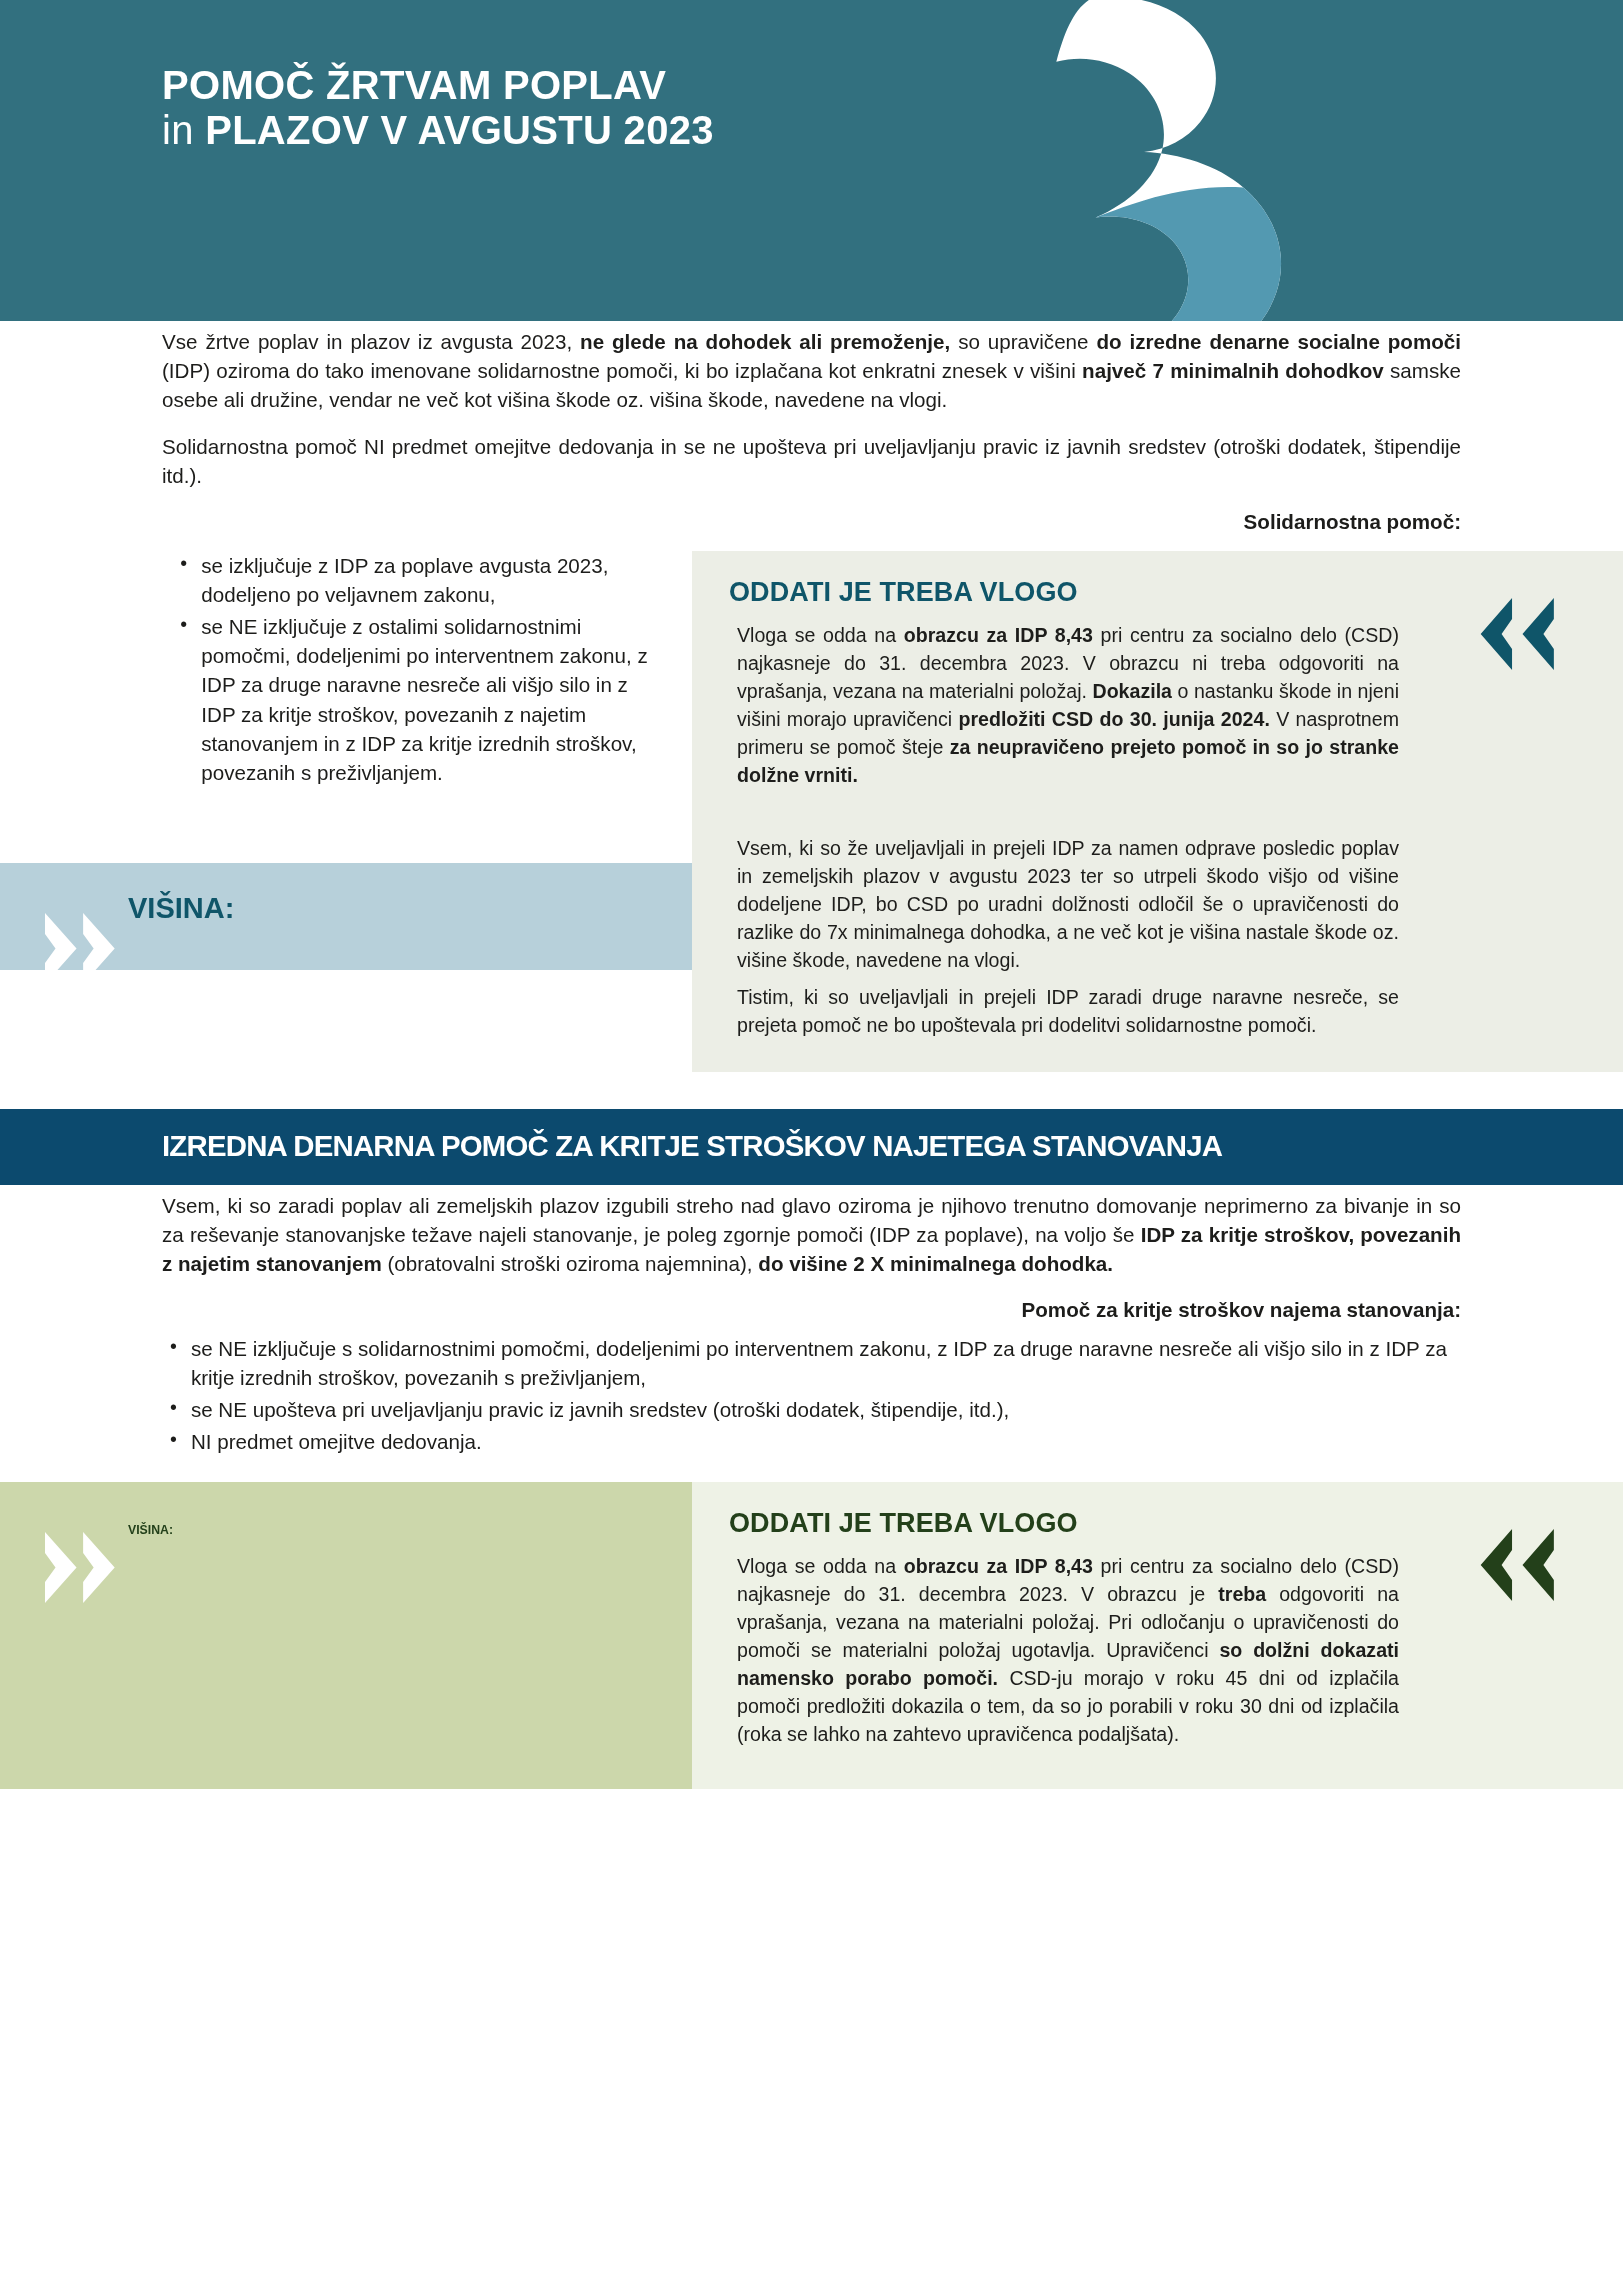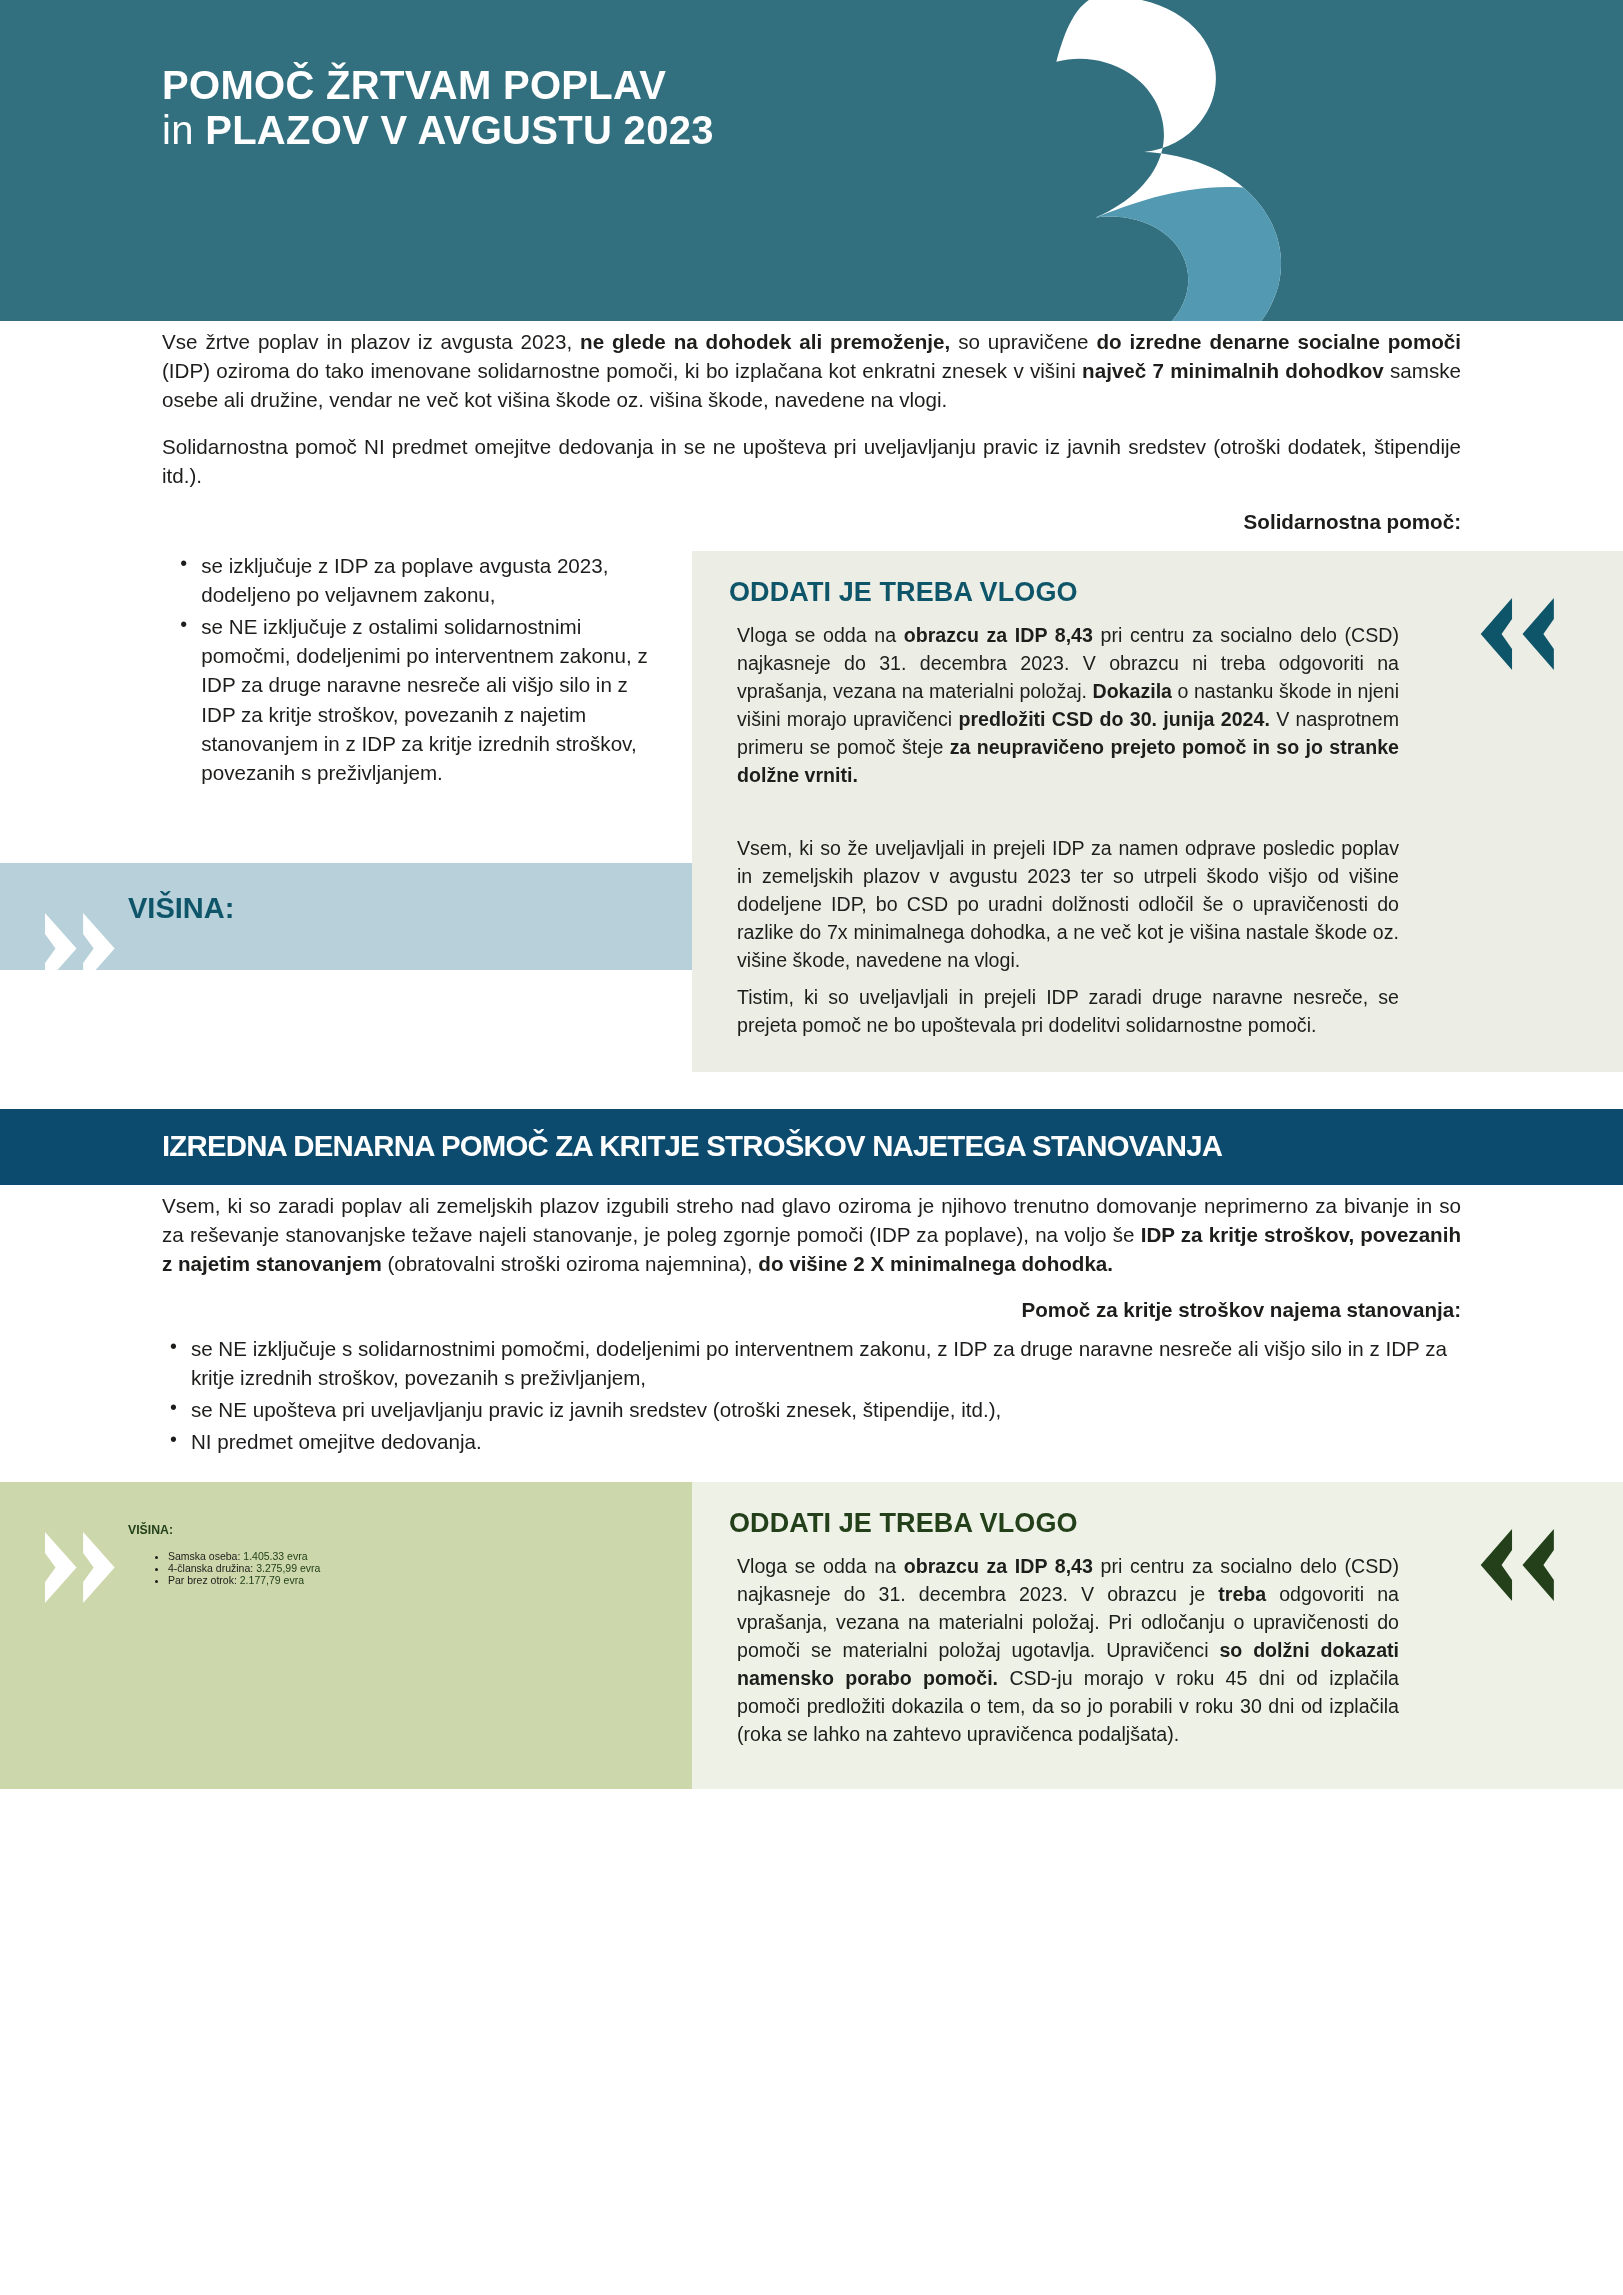--- a/index.html
+++ b/index.html
@@ -293,37 +293,32 @@
     <span>IZREDNA DENARNA POMOČ ZA KRITJE STROŠKOV NAJETEGA STANOVANJA</span>
   </div>
 
   <div class="body-block">
     <p class="para"><span>Vsem, ki so zaradi poplav ali zemeljskih plazov izgubili streho nad glavo oziroma je njihovo trenutno domovanje neprimerno za bivanje in so za reševanje stanovanjske težave najeli stanovanje, je poleg zgornje pomoči (IDP za poplave), na voljo še </span><b>IDP za kritje stroškov, povezanih z najetim stanovanjem</b><span> (obratovalni stroški oziroma najemnina), </span><b>do višine 2 X minimalnega dohodka.</b></p>
 
     <p class="para tight-b left">Pomoč za kritje stroškov najema stanovanja:</p>
 
     <ul class="bullets" style="padding-left:7.9px;">
       <li>se NE izključuje s solidarnostnimi pomočmi, dodeljenimi po interventnem zakonu, z IDP za druge naravne nesreče ali višjo silo  in z IDP za kritje izrednih stroškov, povezanih s preživljanjem,</li>
-      <li>se NE upošteva pri uveljavljanju pravic iz javnih sredstev (otroški znesek, štipendije, itd.),</li>
+      <li>se NE upošteva pri uveljavljanju pravic iz javnih sredstev (otroški dodatek, štipendije, itd.),</li>
       <li>NI predmet omejitve dedovanja.</li>
     </ul>
   </div>
 
   <div class="sec2-cols">
     <div class="lcol">
       <svg class="chev-right" viewBox="0 0 120 108" aria-hidden="true">
         <path d="M6 0 L54 54 L6 108 L6 76 L22 54 L6 32 Z" fill="#ffffff"></path>
         <path d="M64 0 L112 54 L64 108 L64 76 L80 54 L64 32 Z" fill="#ffffff"></path>
       </svg>
       <h3 style="color:#23401a;">VIŠINA:</h3>
-      <ul>
-        <li><span>Samska oseba: </span><span class="amt" style="color:#23401a;">1.405.33 evra</span></li>
-        <li><span>4-članska družina: </span><span class="amt" style="color:#23401a;">3.275,99 evra</span></li>
-        <li><span>Par brez otrok: </span><span class="amt" style="color:#23401a;">2.177,79 evra</span></li>
-      </ul>
     </div>
 
     <div class="rcol">
       <svg class="chev-left" viewBox="0 0 150 110" aria-hidden="true">
         <path d="M72 0 L24 55 L72 110 L72 78 L56 55 L72 32 Z" fill="#23401a"></path>
         <path d="M136 0 L88 55 L136 110 L136 78 L120 55 L136 32 Z" fill="#23401a"></path>
       </svg>
       <h2 class="panel-title">ODDATI JE TREBA VLOGO</h2>
       <p class="panel-text"><span>Vloga se odda na </span><b>obrazcu za IDP 8,43</b><span> pri centru za socialno delo (CSD) najkasneje do 31. decembra 2023. V obrazcu je </span><b>treba</b><span> odgovoriti na vprašanja, vezana na materialni položaj. Pri odločanju o upravičenosti do pomoči se materialni položaj ugotavlja. Upravičenci </span><b>so dolžni dokazati namensko porabo pomoči.</b><span> CSD-ju morajo v roku 45 dni od izplačila pomoči predložiti dokazila o tem, da so jo porabili v roku 30 dni od izplačila (roka se lahko na zahtevo upravičenca podaljšata).</span></p>
     </div>

